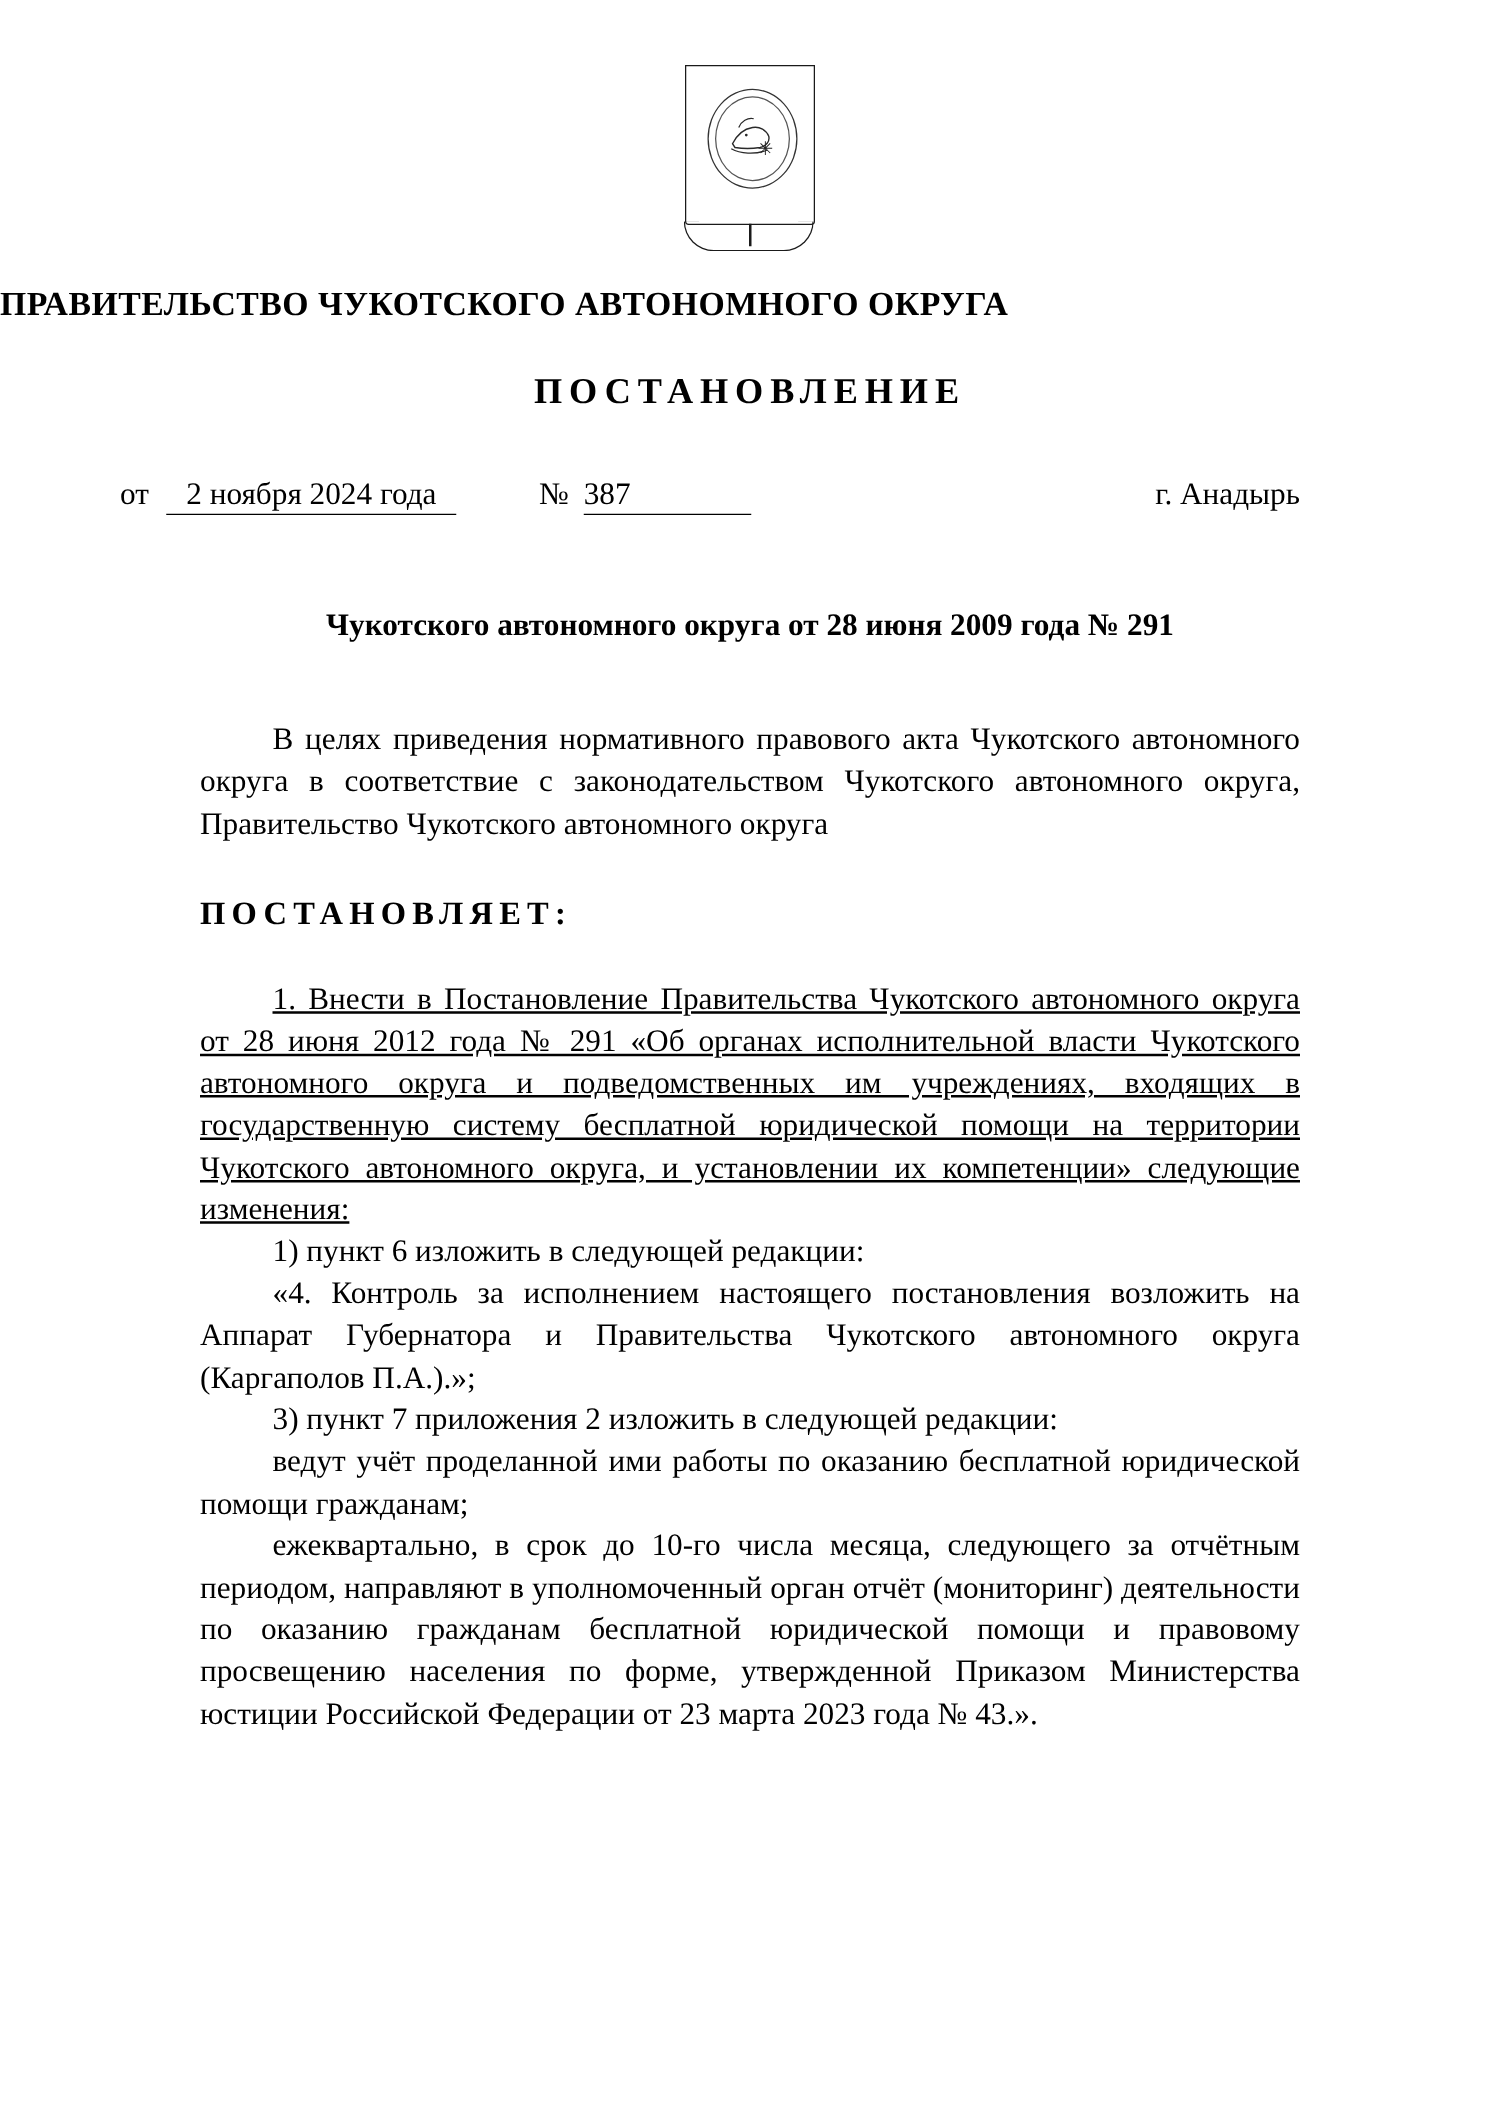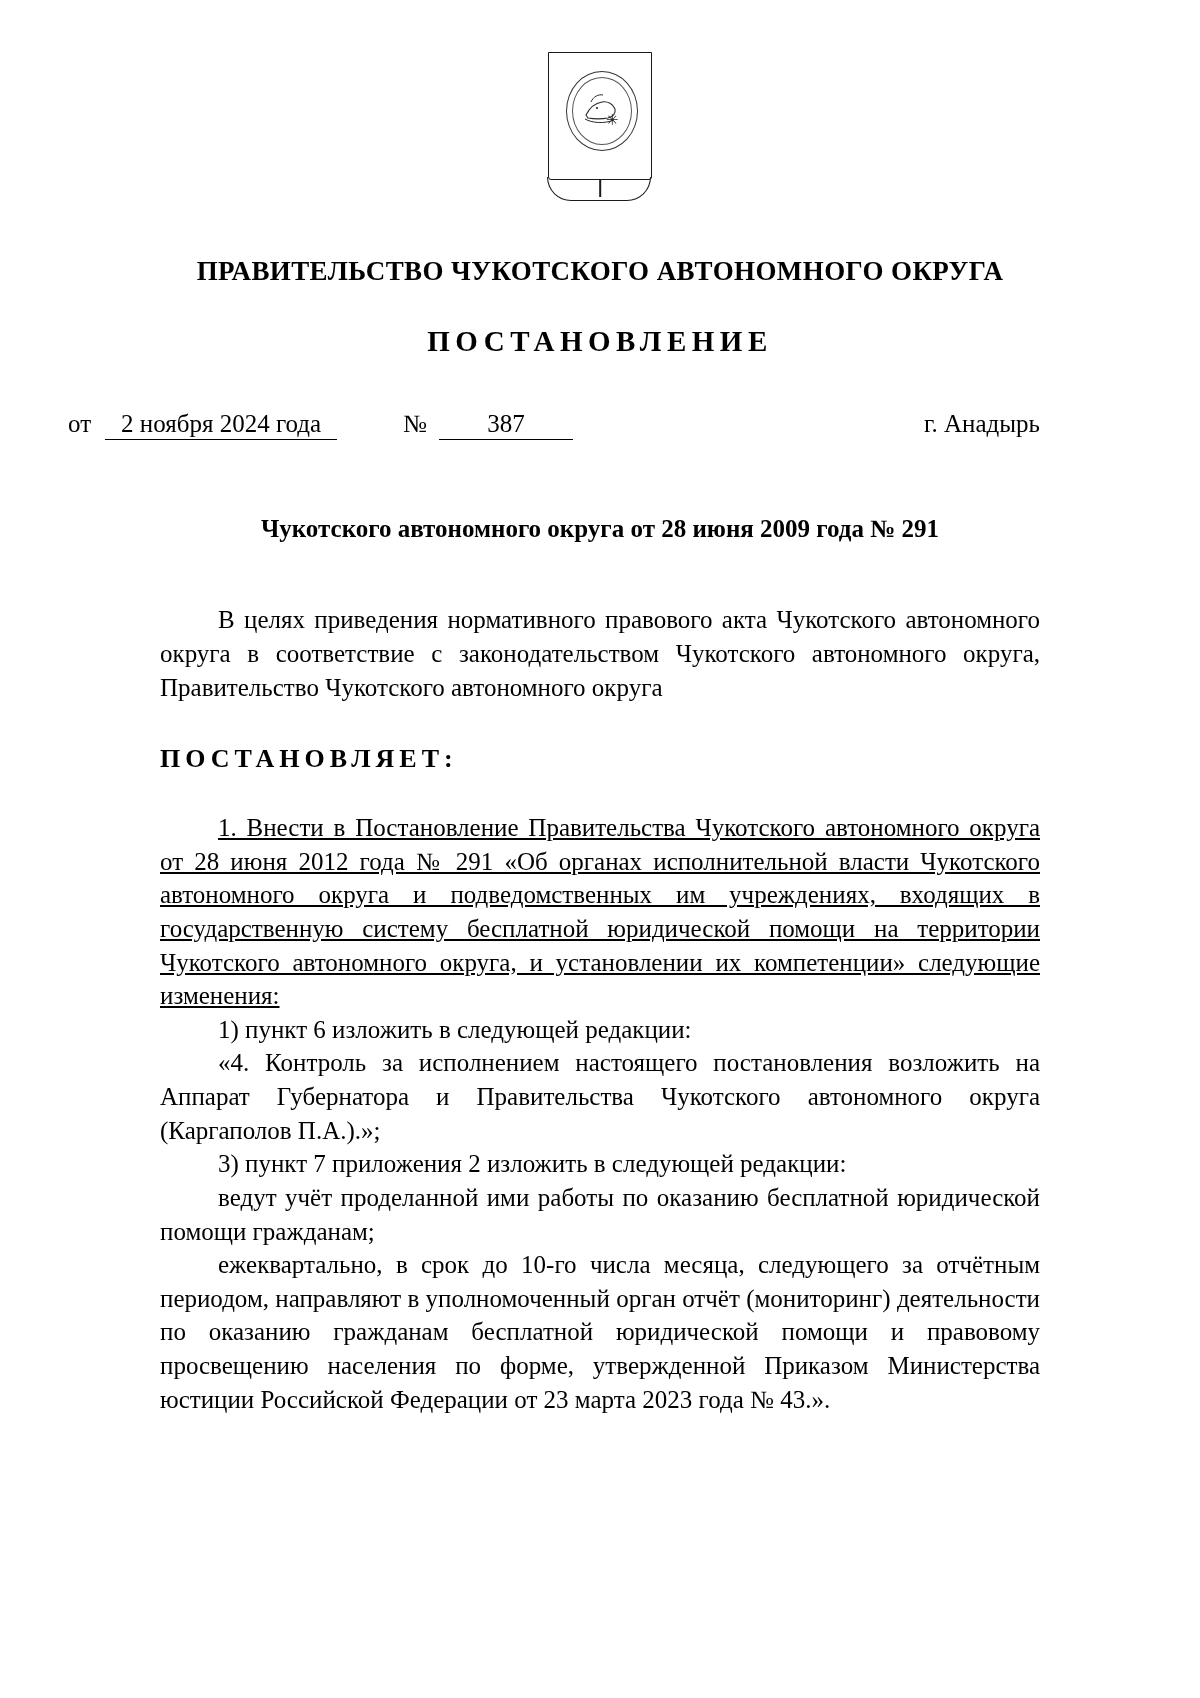--- a/index.html
+++ b/index.html
@@ -101,59 +101,57 @@
     position: absolute;
     top: 46px;
     left: 44px;
     font-size: 15px;
     line-height: 15px;
     color: #222;
   }
 
   
   .gov-title {
-    text-align: center;
     font-weight: bold;
     font-size: 27px;
     letter-spacing: 0.4px;
-    margin-top: 76px;
+    margin-top: 48px;
   }
   .doc-type {
     text-align: center;
     font-weight: bold;
     font-size: 29px;
     letter-spacing: 5.5px;
     margin-top: 38px;
   }
 
   
   .meta-line {
     display: flex;
     align-items: baseline;
     font-size: 25px;
     margin-top: 52px;
-    padding: 0 160px 0 68px;
+    padding: 0 160px 0 96px;
   }
   .meta-от { white-space: nowrap; }
   .meta-date {
     border-bottom: 1.4px solid #000;
     min-width: 232px;
     text-align: center;
     margin-left: 14px;
     padding-bottom: 1px;
     font-family: Liberation Serif, serif;
   }
   .meta-no {
     margin-left: 66px;
     white-space: nowrap;
   }
   .meta-num {
     border-bottom: 1.4px solid #000;
     min-width: 134px;
-    text-align: center;
     margin-left: 12px;
     padding-bottom: 1px;
   }
   .meta-city {
     margin-left: auto;
     white-space: nowrap;
   }
 
   
   .subject {

